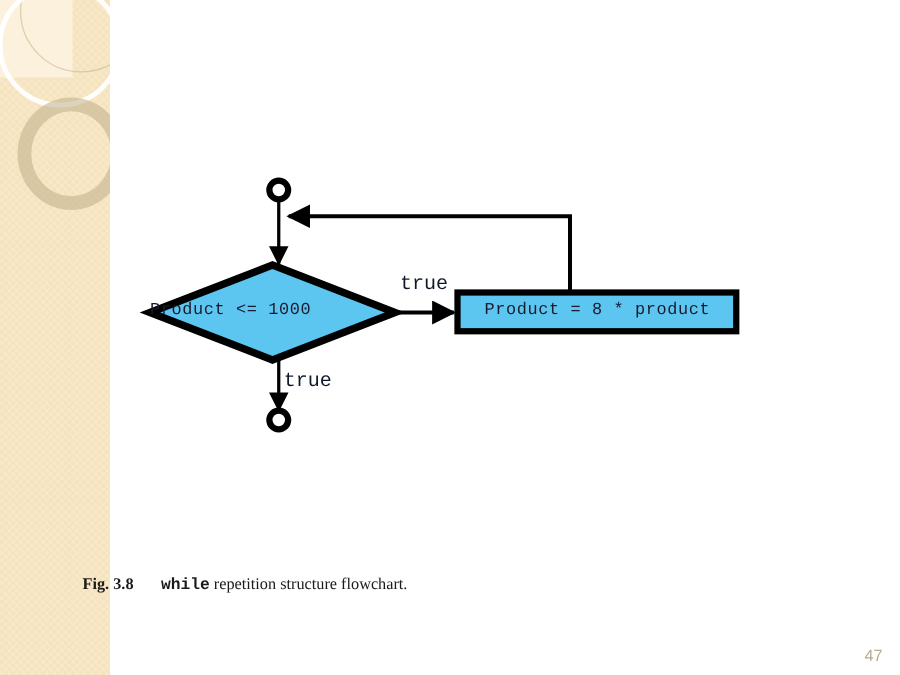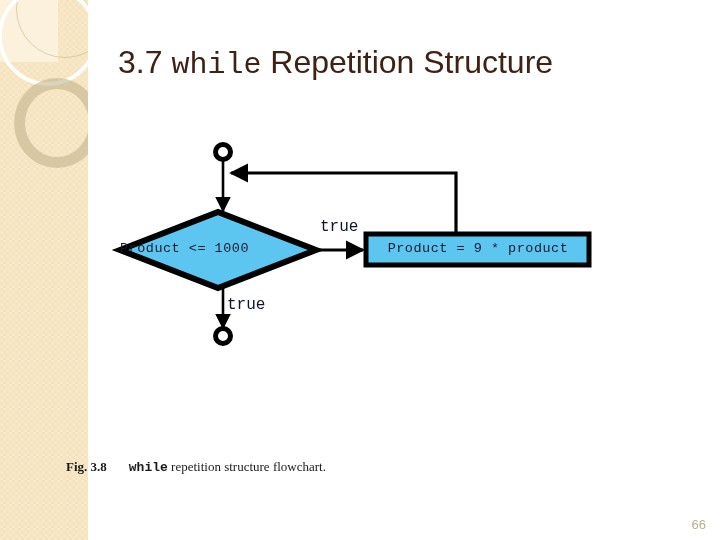--- a/index.html
+++ b/index.html
@@ -145,21 +145,20 @@
 <div id="slide">
 
   <div id="sidebar">
     <div id="sidebar-texture"></div>
     <div id="corner-block"></div>
     <div id="deco-arc2"></div>
     <div id="deco-arc"></div>
     <div id="deco-ring"></div>
   </div>
 
-  <div id="title"><span>3.7 </span><span class="mono">while</span><span> Repetition Structure</span></div>
 
   <svg id="flow" viewBox="0 0 720 540">
     <defs>
       <marker id="arrowhead" viewBox="0 0 10 10" refX="9" refY="5" markerWidth="6" markerHeight="6" orient="auto-start-reverse">
         <path d="M 0 0 L 10 5 L 0 10 z" fill="#000000"></path>
       </marker>
     </defs>
 
     <circle cx="223" cy="152" r="7.5" fill="#ffffff" stroke="#000000" stroke-width="5"></circle>
 
@@ -172,21 +171,21 @@
     <line x1="316" y1="250" x2="363" y2="250" stroke="#000000" stroke-width="3.2" marker-end="url(#arrowhead)"></line>
 
     <line x1="223" y1="288" x2="223" y2="328" stroke="#000000" stroke-width="2.6" marker-end="url(#arrowhead)"></line>
 
     <rect x="366" y="234" width="223" height="31" fill="#5CC6F0" stroke="#000000" stroke-width="5"></rect>
 
     <circle cx="223" cy="336" r="7.5" fill="#ffffff" stroke="#000000" stroke-width="5"></circle>
   </svg>
 
   <div class="node-text" id="diamond-text">Product &lt;= 1000</div>
-  <div class="node-text" id="rect-text">Product = 9 * product</div>
+  <div class="node-text" id="rect-text">Product = 8 * product</div>
   <div class="flow-label" id="label-true">true</div>
   <div class="flow-label" id="label-false">true</div>
 
   <div id="caption"><span class="figlabel">Fig. 3.8</span><span class="gap"></span><span class="mono">while</span><span> repetition structure flowchart.</span></div>
 
-  <div id="pagenum">66</div>
+  <div id="pagenum">47</div>
 
 </div>
 
 </body></html>

